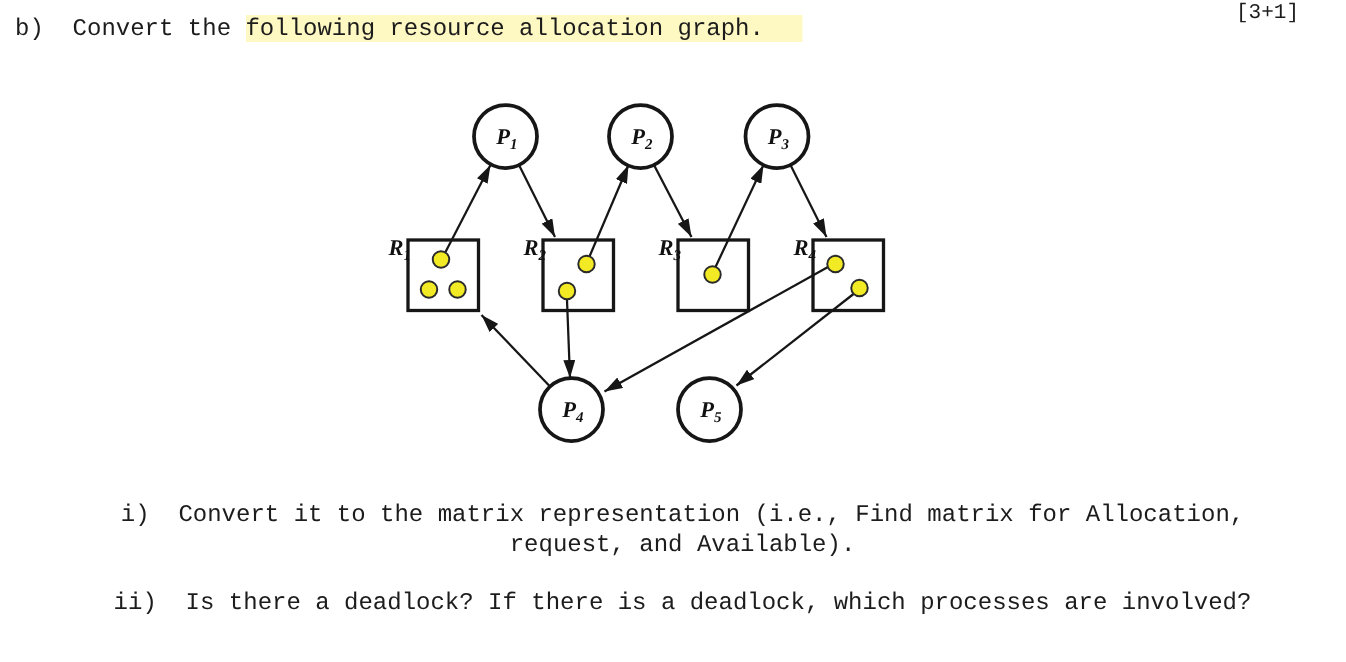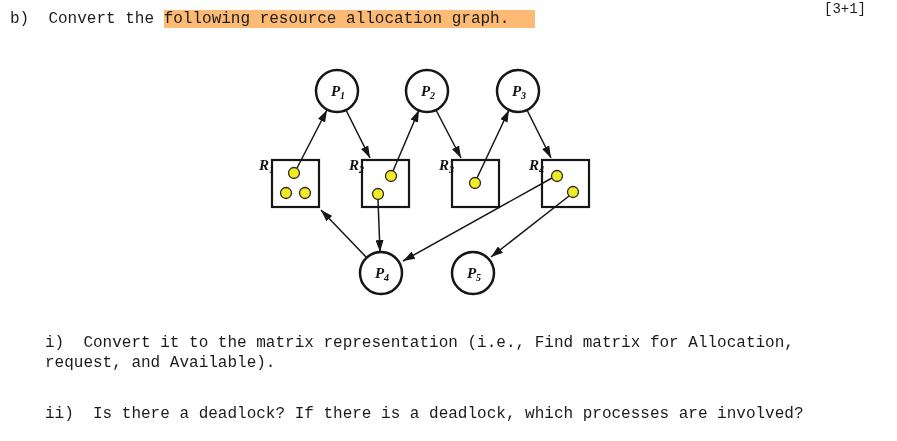--- a/index.html
+++ b/index.html
@@ -10,35 +10,36 @@
     overflow:hidden;
     font-family:"Liberation Mono", monospace;
     color:#1c1c1c;
   }
   .topline {
     position:absolute; left:10px; top:8px;
     font-size:16px; line-height:22px;
     white-space:pre;
   }
   .hl {
-    background:#fdba74;
+    background:#fef9c3;
     padding-right:26px;
   }
   .marks {
     position:absolute; top:1px; right:31px;
     font-size:14px; line-height:16px;
   }
   .sub-q {
     position:absolute; left:45px;
     font-size:16px; line-height:20px;
     white-space:pre-wrap;
     width:820px;
+    text-align:center;
   }
   #q-i  { top:333px; }
-  #q-ii { top:404px; }
+  #q-ii { top:392px; }
   #rag-svg {
     position:absolute; left:0; top:0;
   }
   .node-label {
     font-family:"Liberation Serif", serif;
     font-style:italic;
     font-weight:bold;
     font-size:15px;
     fill:#111111;
   }

